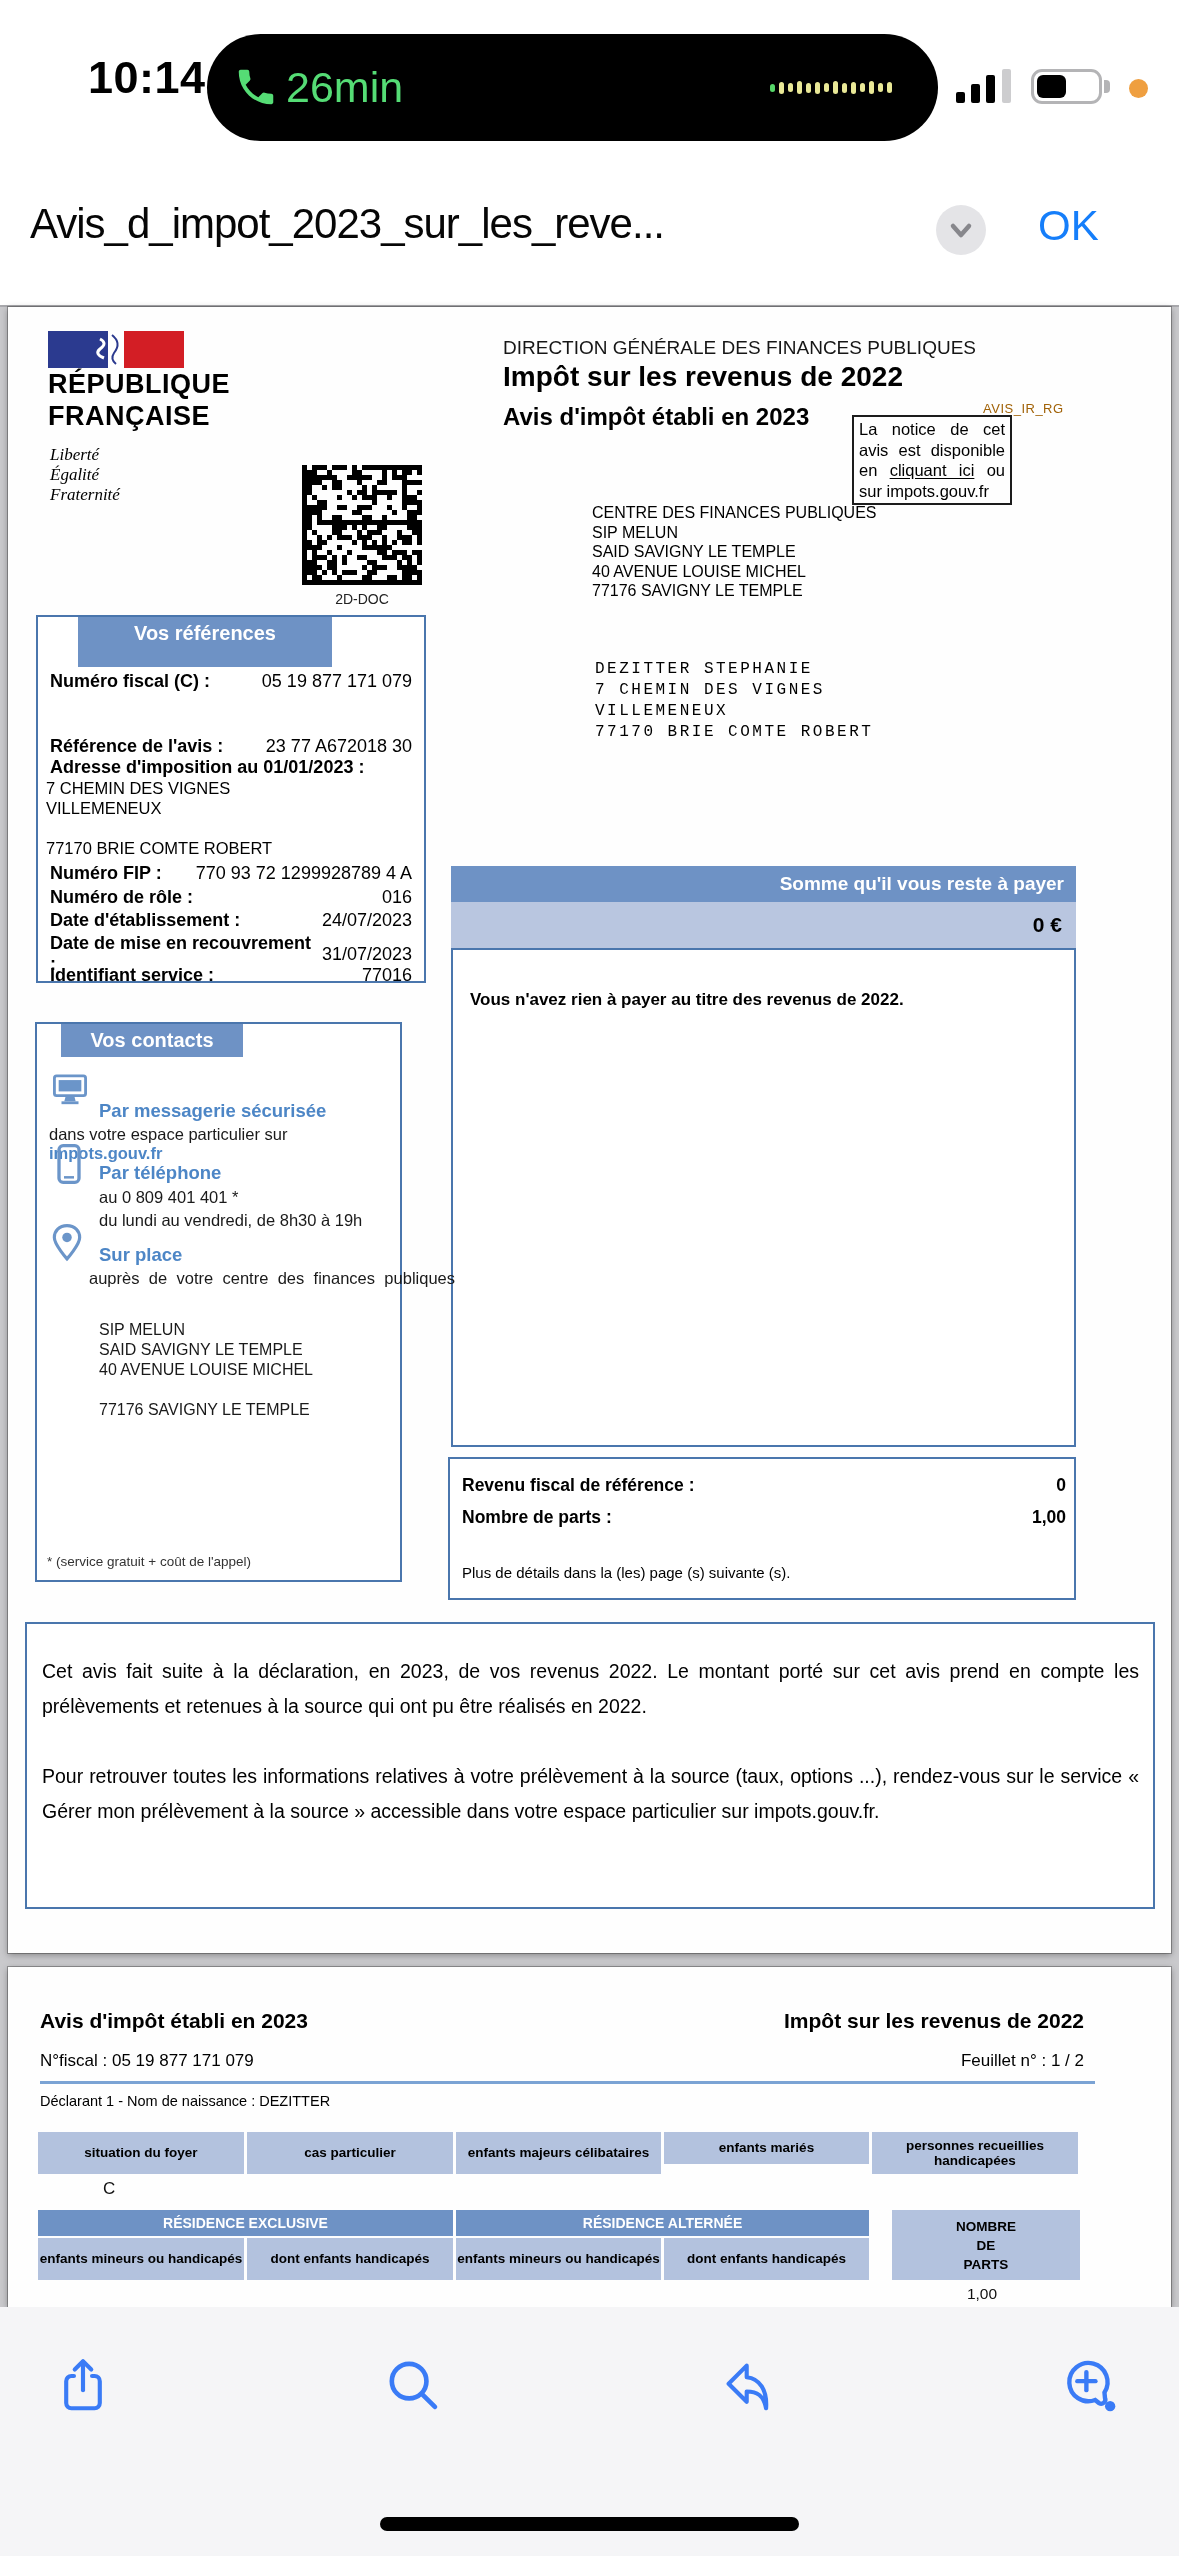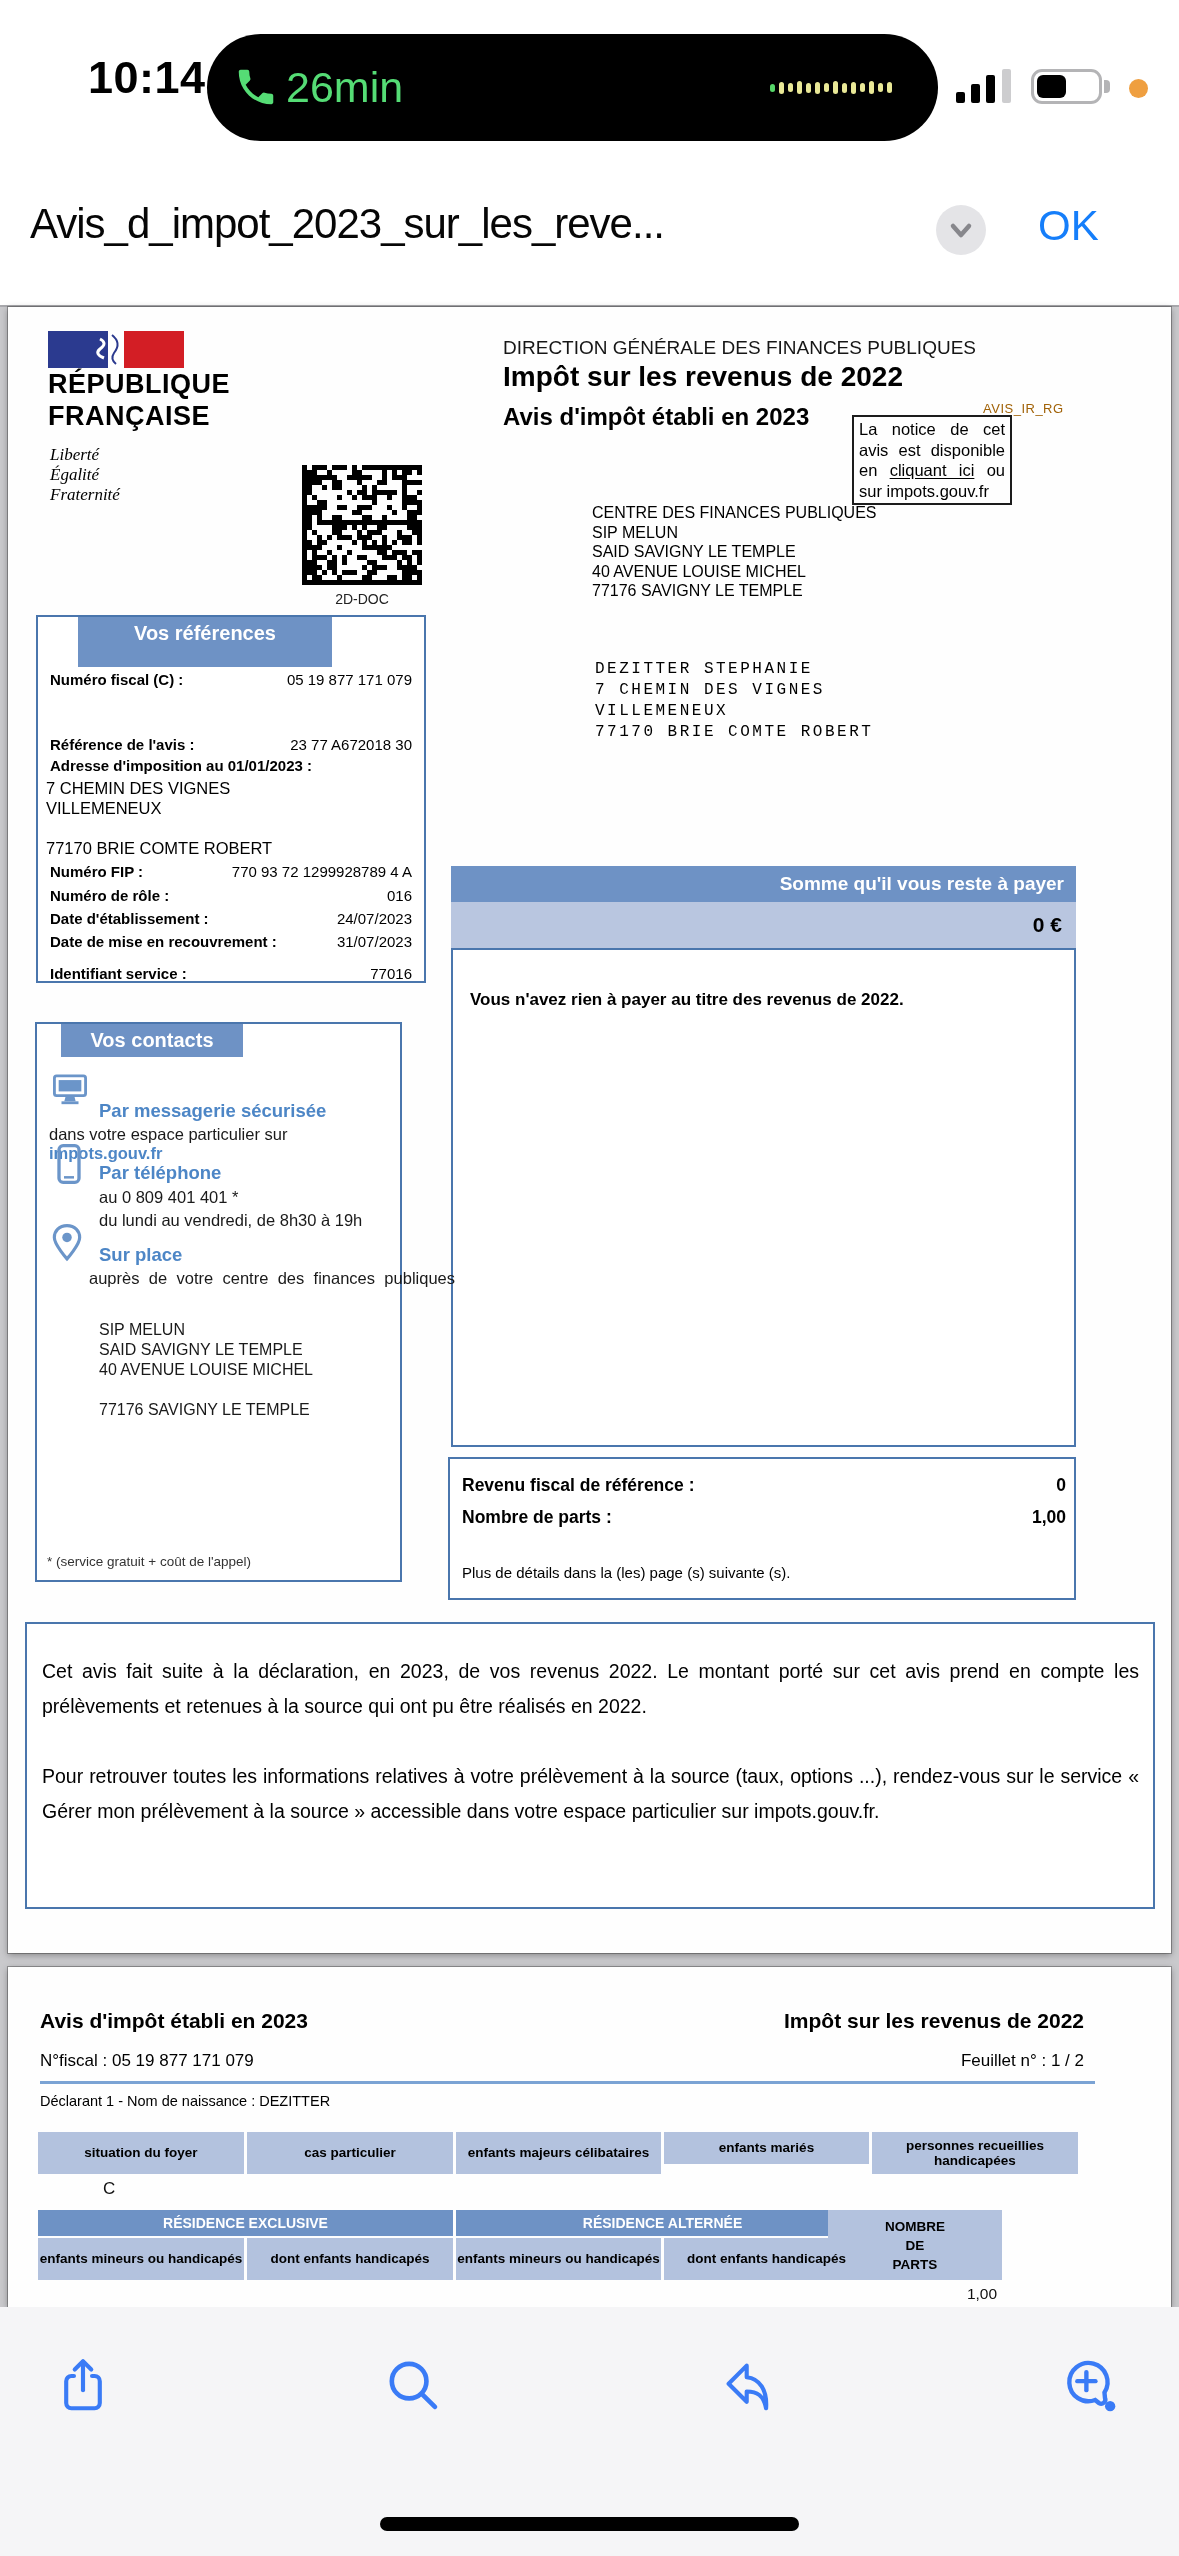--- a/index.html
+++ b/index.html
@@ -54,21 +54,21 @@
   .c-addr{left:584px;top:196px;font-size:16px;line-height:19.5px;color:#000;}
   .recipient{left:587px;top:352px;font-family:"Liberation Mono","DejaVu Sans Mono",monospace;
              font-size:16px;letter-spacing:2.5px;line-height:21px;color:#000;}
 
   
   .bluebox{border:2px solid #4a76ad;background:#fff;}
   .band{background:#6e92c5;color:#fff;font-weight:700;text-align:center;}
   .refbox{left:28px;top:308px;width:390px;height:368px;}
   .refband{left:70px;top:310px;width:254px;height:50px;font-size:20px;line-height:33px;}
   .refrow{position:absolute;left:42px;width:362px;display:flex;justify-content:space-between;
-          font-size:15px;color:#000;}
+          font-size:18px;color:#000;align-items:center;}
   .refrow b{font-weight:700;}
   .refline{position:absolute;left:38px;font-size:16.5px;color:#000;}
 
   .ctcbox{left:27px;top:715px;width:367px;height:560px;}
   .ctcband{left:53px;top:717px;width:182px;height:33px;font-size:20px;line-height:33px;}
   .ctc-title{position:absolute;font-size:18.5px;font-weight:700;color:#4d86c6;}
   .ctc-text{position:absolute;font-size:16.5px;color:#1a1a1a;}
   .lnk{color:#4d86c6;font-weight:700;}
   .just{width:366px;text-align:justify;text-align-last:justify;margin-left:40px;}
 
@@ -609,21 +609,21 @@
 
     <div class="tcell" style="left:30px;top:165px;width:206px;height:42px">situation du foyer</div>
     <div class="tcell" style="left:239px;top:165px;width:206px;height:42px">cas particulier</div>
     <div class="tcell" style="left:448px;top:165px;width:205px;height:42px">enfants majeurs célibataires</div>
     <div class="tcell" style="left:656px;top:165px;width:205px;height:32px">enfants mariés</div>
     <div class="tcell" style="left:864px;top:165px;width:206px;height:42px">personnes recueillies handicapées</div>
     <div class="abs" style="left:95px;top:212px;font-size:17px">C</div>
 
     <div class="tband" style="left:30px;top:243px;width:415px;height:26px">RÉSIDENCE EXCLUSIVE</div>
     <div class="tband" style="left:448px;top:243px;width:413px;height:26px">RÉSIDENCE ALTERNÉE</div>
-    <div class="tcell pre" style="left:820px;top:243px;width:174px;height:70px;line-height:19px">NOMBRE
+    <div class="tcell pre" style="left:884px;top:243px;width:188px;height:70px;line-height:19px">NOMBRE
 DE
 PARTS</div>
     <div class="tcell" style="left:30px;top:271px;width:206px;height:42px">enfants mineurs ou handicapés</div>
     <div class="tcell" style="left:239px;top:271px;width:206px;height:42px">dont enfants handicapés</div>
     <div class="tcell" style="left:448px;top:271px;width:205px;height:42px">enfants mineurs ou handicapés</div>
     <div class="tcell" style="left:656px;top:271px;width:205px;height:42px">dont enfants handicapés</div>
     <div class="abs" style="left:904px;top:318px;width:140px;text-align:center;font-size:15.5px">1,00</div>
   </div>
 
   <div class="abs toolbar-bg"></div>

